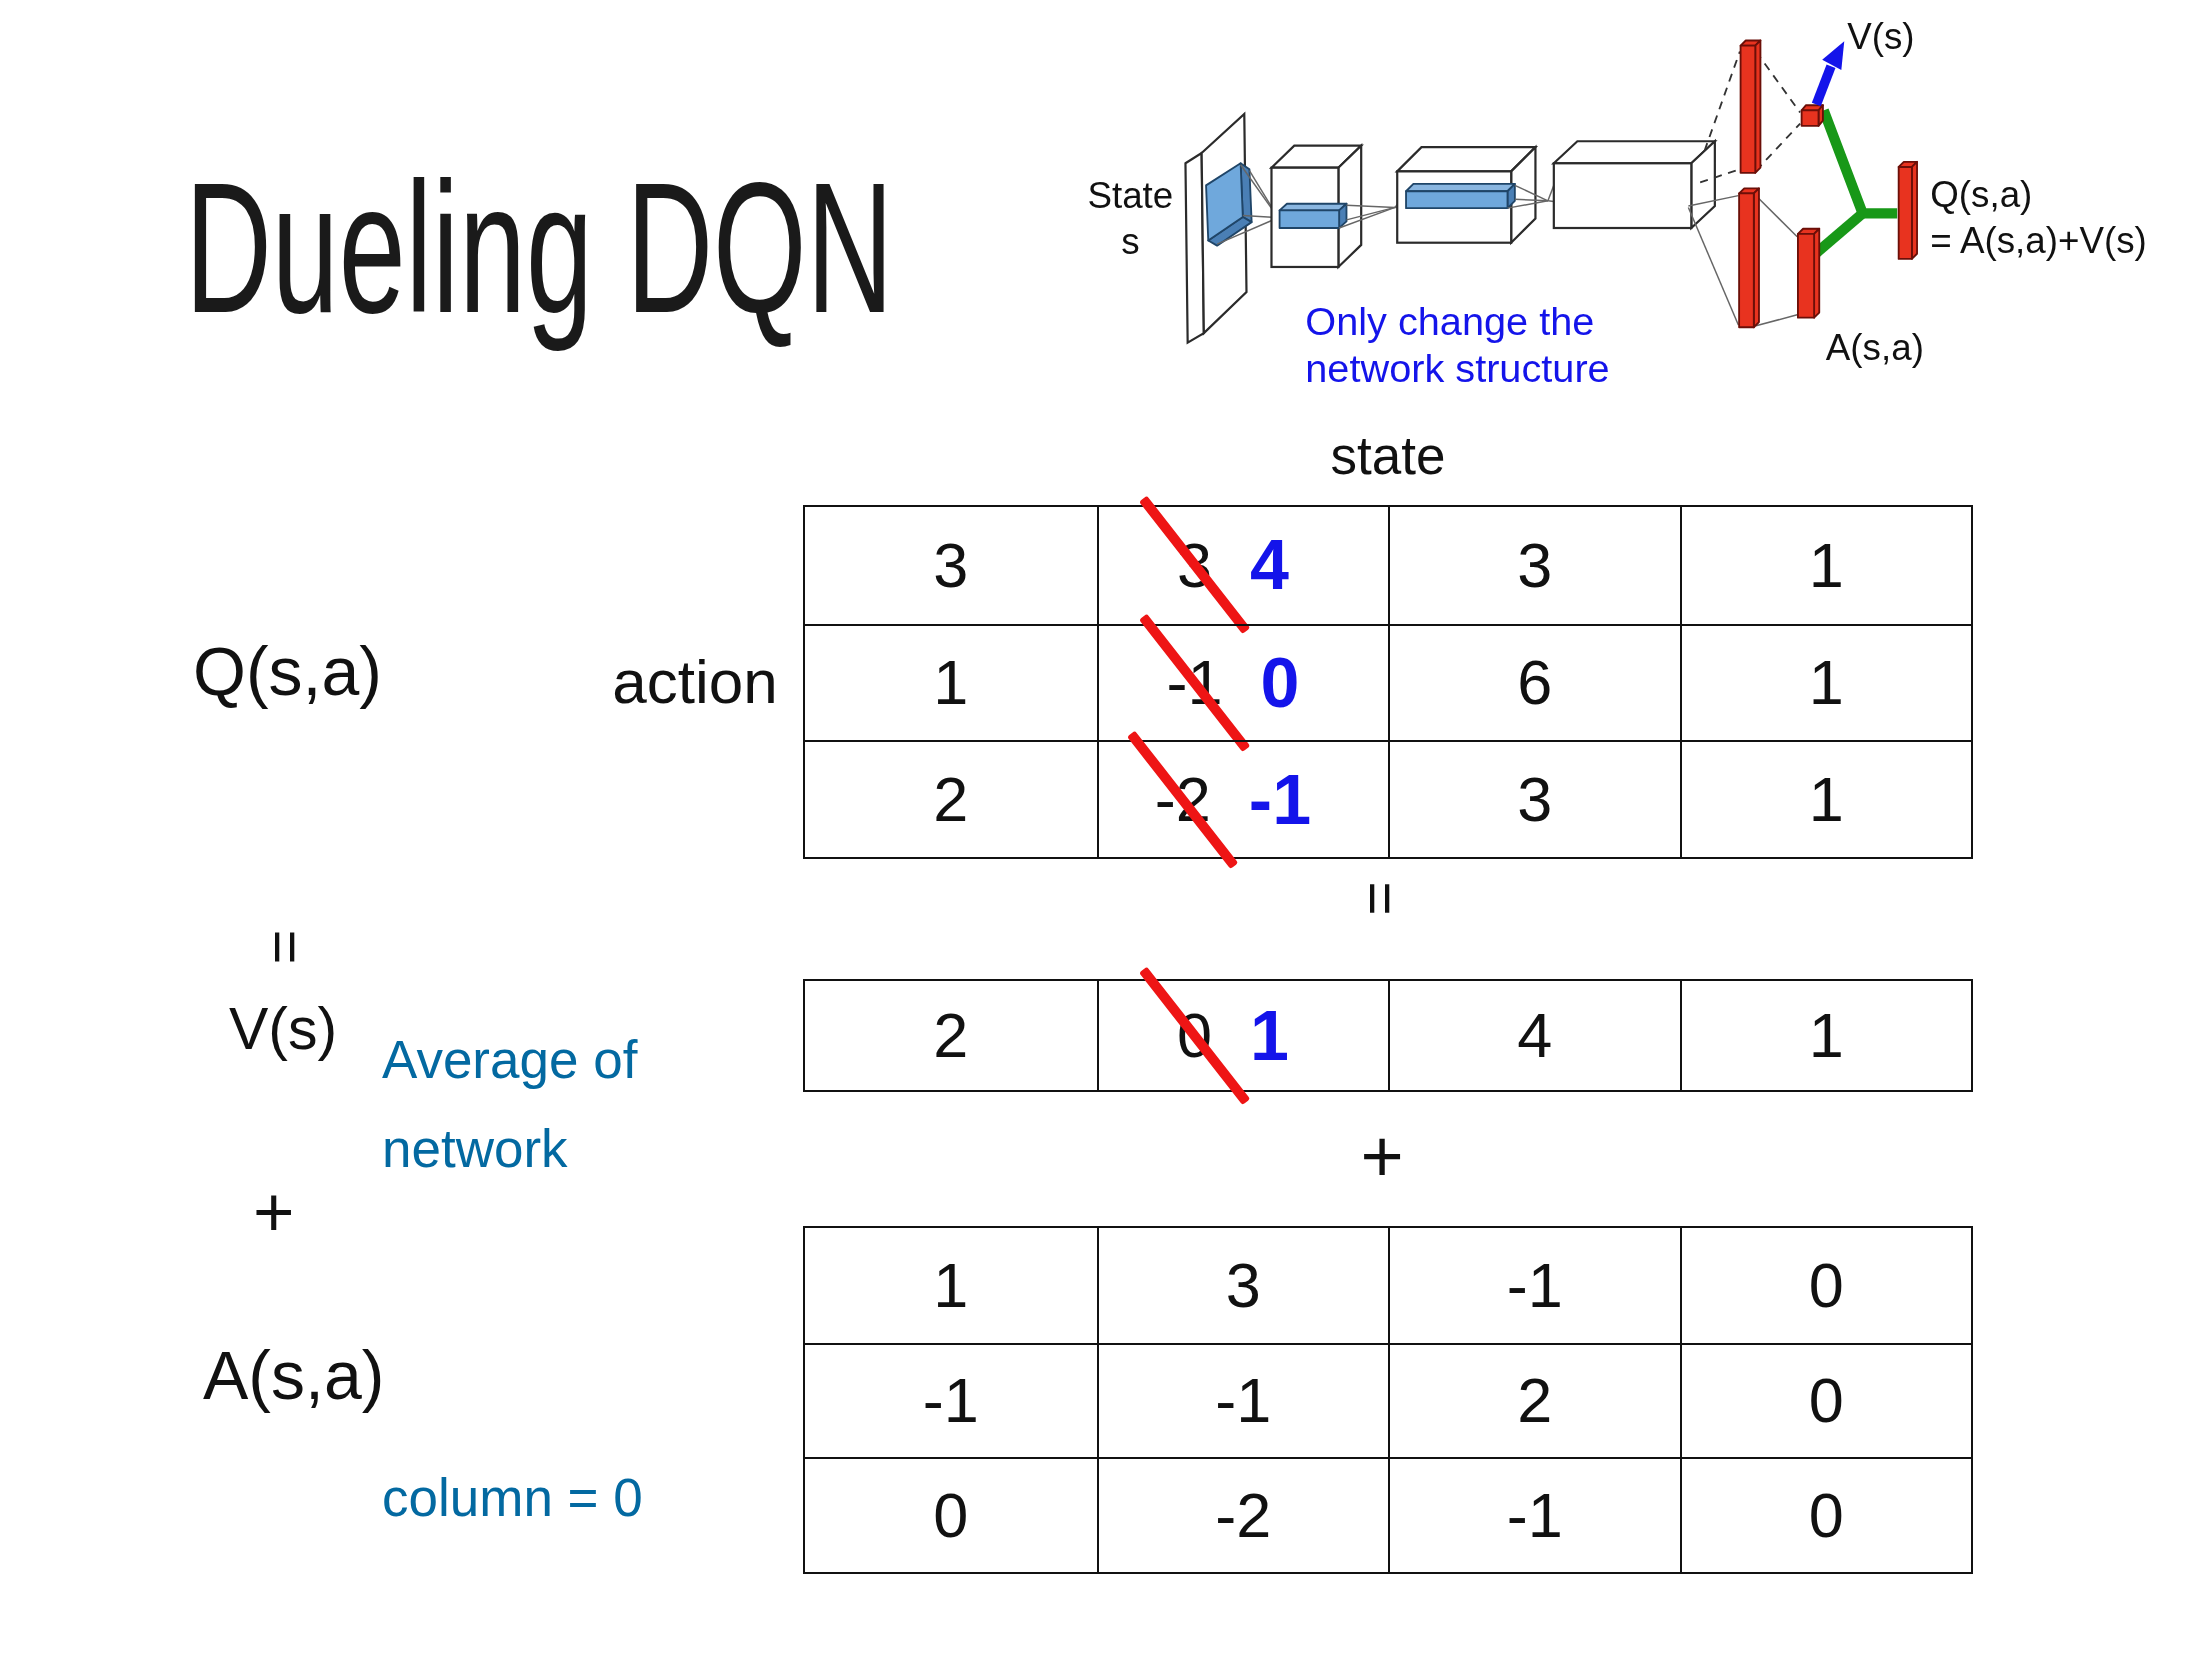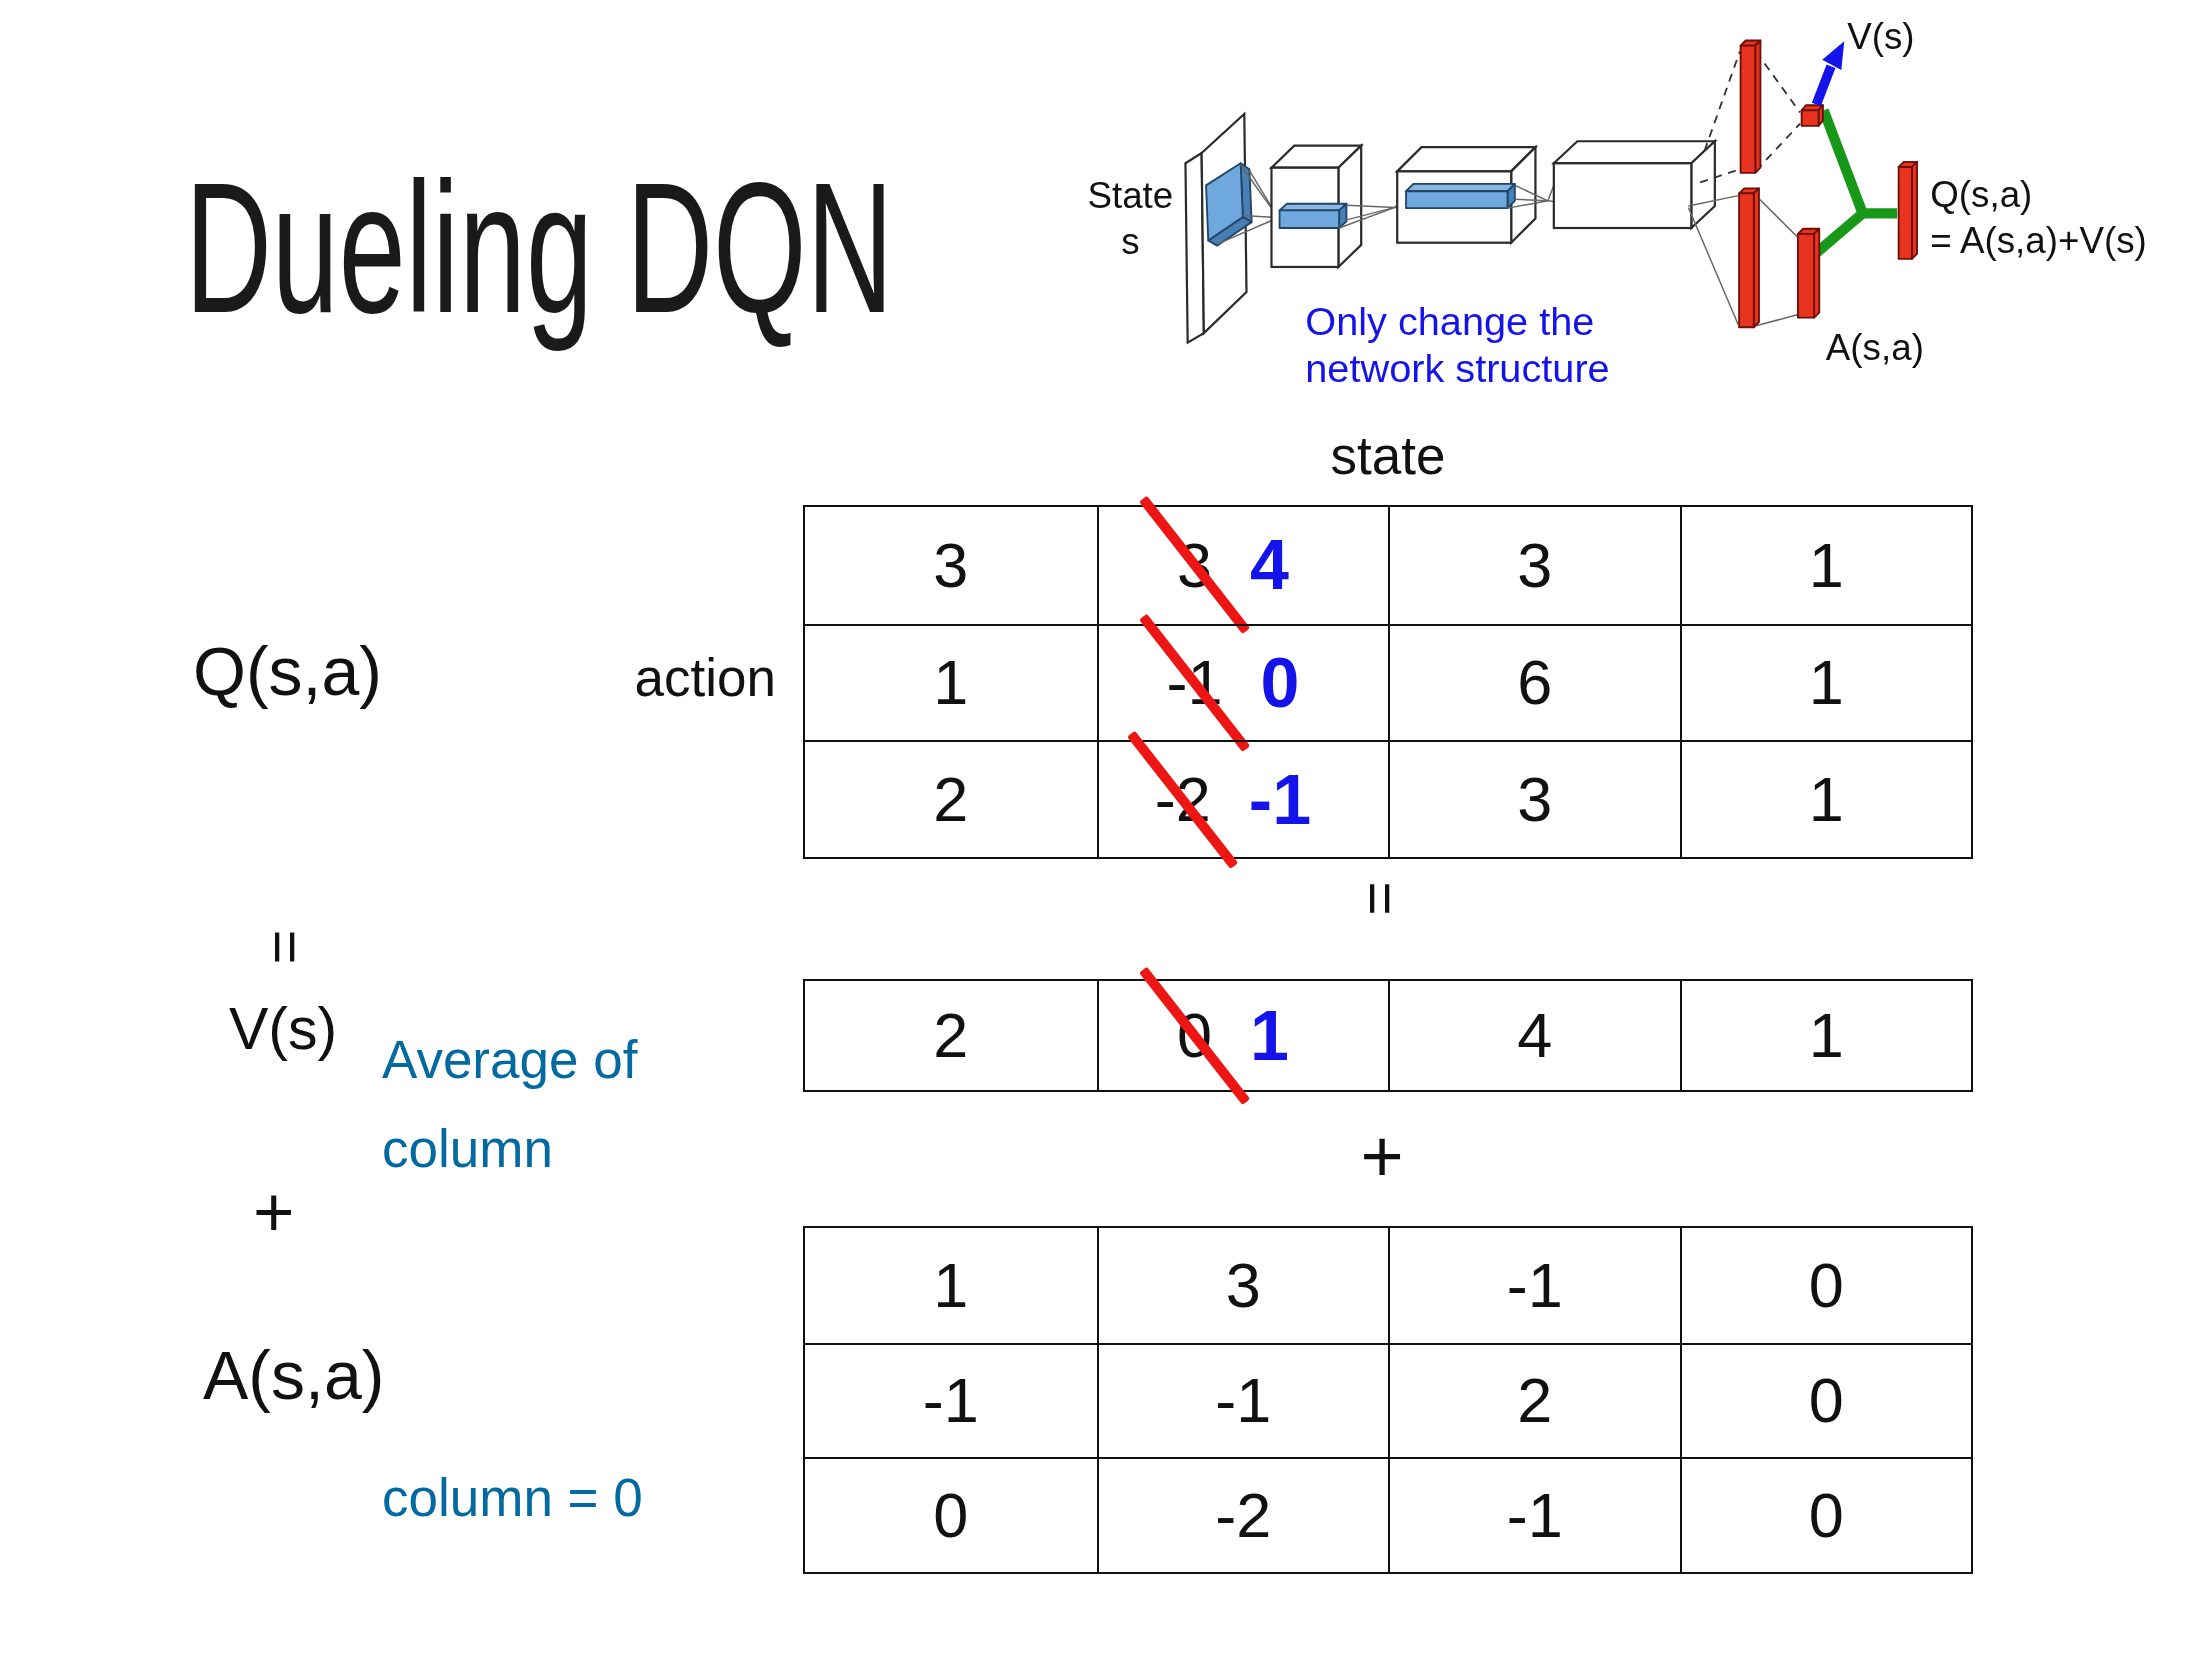--- a/index.html
+++ b/index.html
@@ -29,21 +29,21 @@
          transform:rotate(-38deg);z-index:3;}
   .new{color:#1414ea;font-weight:bold;font-size:70px;line-height:1;}
 
   #qtable{top:505px;height:354px;grid-template-rows:repeat(3,1fr);}
   #vtable{top:979px;height:113px;grid-template-rows:1fr;}
   #atable{top:1226px;height:348px;grid-template-rows:repeat(3,1fr);}
 
   
   .lbl{position:absolute;line-height:1;white-space:nowrap;}
   #lbl-state{left:803px;width:1170px;top:429px;font-size:53px;text-align:center;}
-  #lbl-action{left:570px;width:206px;top:651px;font-size:53px;text-align:right;}
+  #lbl-action{left:592px;width:206px;top:651px;font-size:62px;text-align:center;}
   #lbl-q{left:193px;top:637px;font-size:68px;}
   #eq-left{left:248px;top:917px;width:74px;text-align:center;font-size:60px;transform:rotate(90deg);}
   #lbl-v{left:229px;top:1000px;font-size:59px;}
   #plus-left{left:253px;top:1176px;font-size:71px;}
   #lbl-a{left:203px;top:1341px;font-size:68px;}
   #eq-mid{left:1342px;top:869px;width:74px;text-align:center;font-size:59px;transform:rotate(90deg);}
   #plus-mid{left:1338px;top:1120px;width:88px;text-align:center;font-size:74px;}
   .blue-note{position:absolute;color:#0369a1;font-size:53px;line-height:1.67;white-space:nowrap;}
   #note-avg{left:382px;top:1016px;}
   #note-sum{left:382px;top:1454px;}
@@ -203,21 +203,21 @@
   <div class="lbl" id="lbl-q">Q(s,a)</div>
   <div class="lbl" id="eq-left">=</div>
   <div class="lbl" id="lbl-v">V(s)</div>
   <div class="lbl" id="plus-left">+</div>
   <div class="lbl" id="lbl-a">A(s,a)</div>
   <div class="lbl" id="eq-mid">=</div>
   <div class="lbl" id="plus-mid">+</div>
 
   <div class="blue-note" id="note-avg">
     <div>Average of</div>
-    <div>column</div>
+    <div>network</div>
   </div>
   <div class="blue-note" id="note-sum">
     <div>column = 0</div>
   </div>
 
   <div class="tbl" id="qtable">
     <div class="cell r0 c0">
         <span class="num">3</span>
       </div>
     <div class="cell r0">

